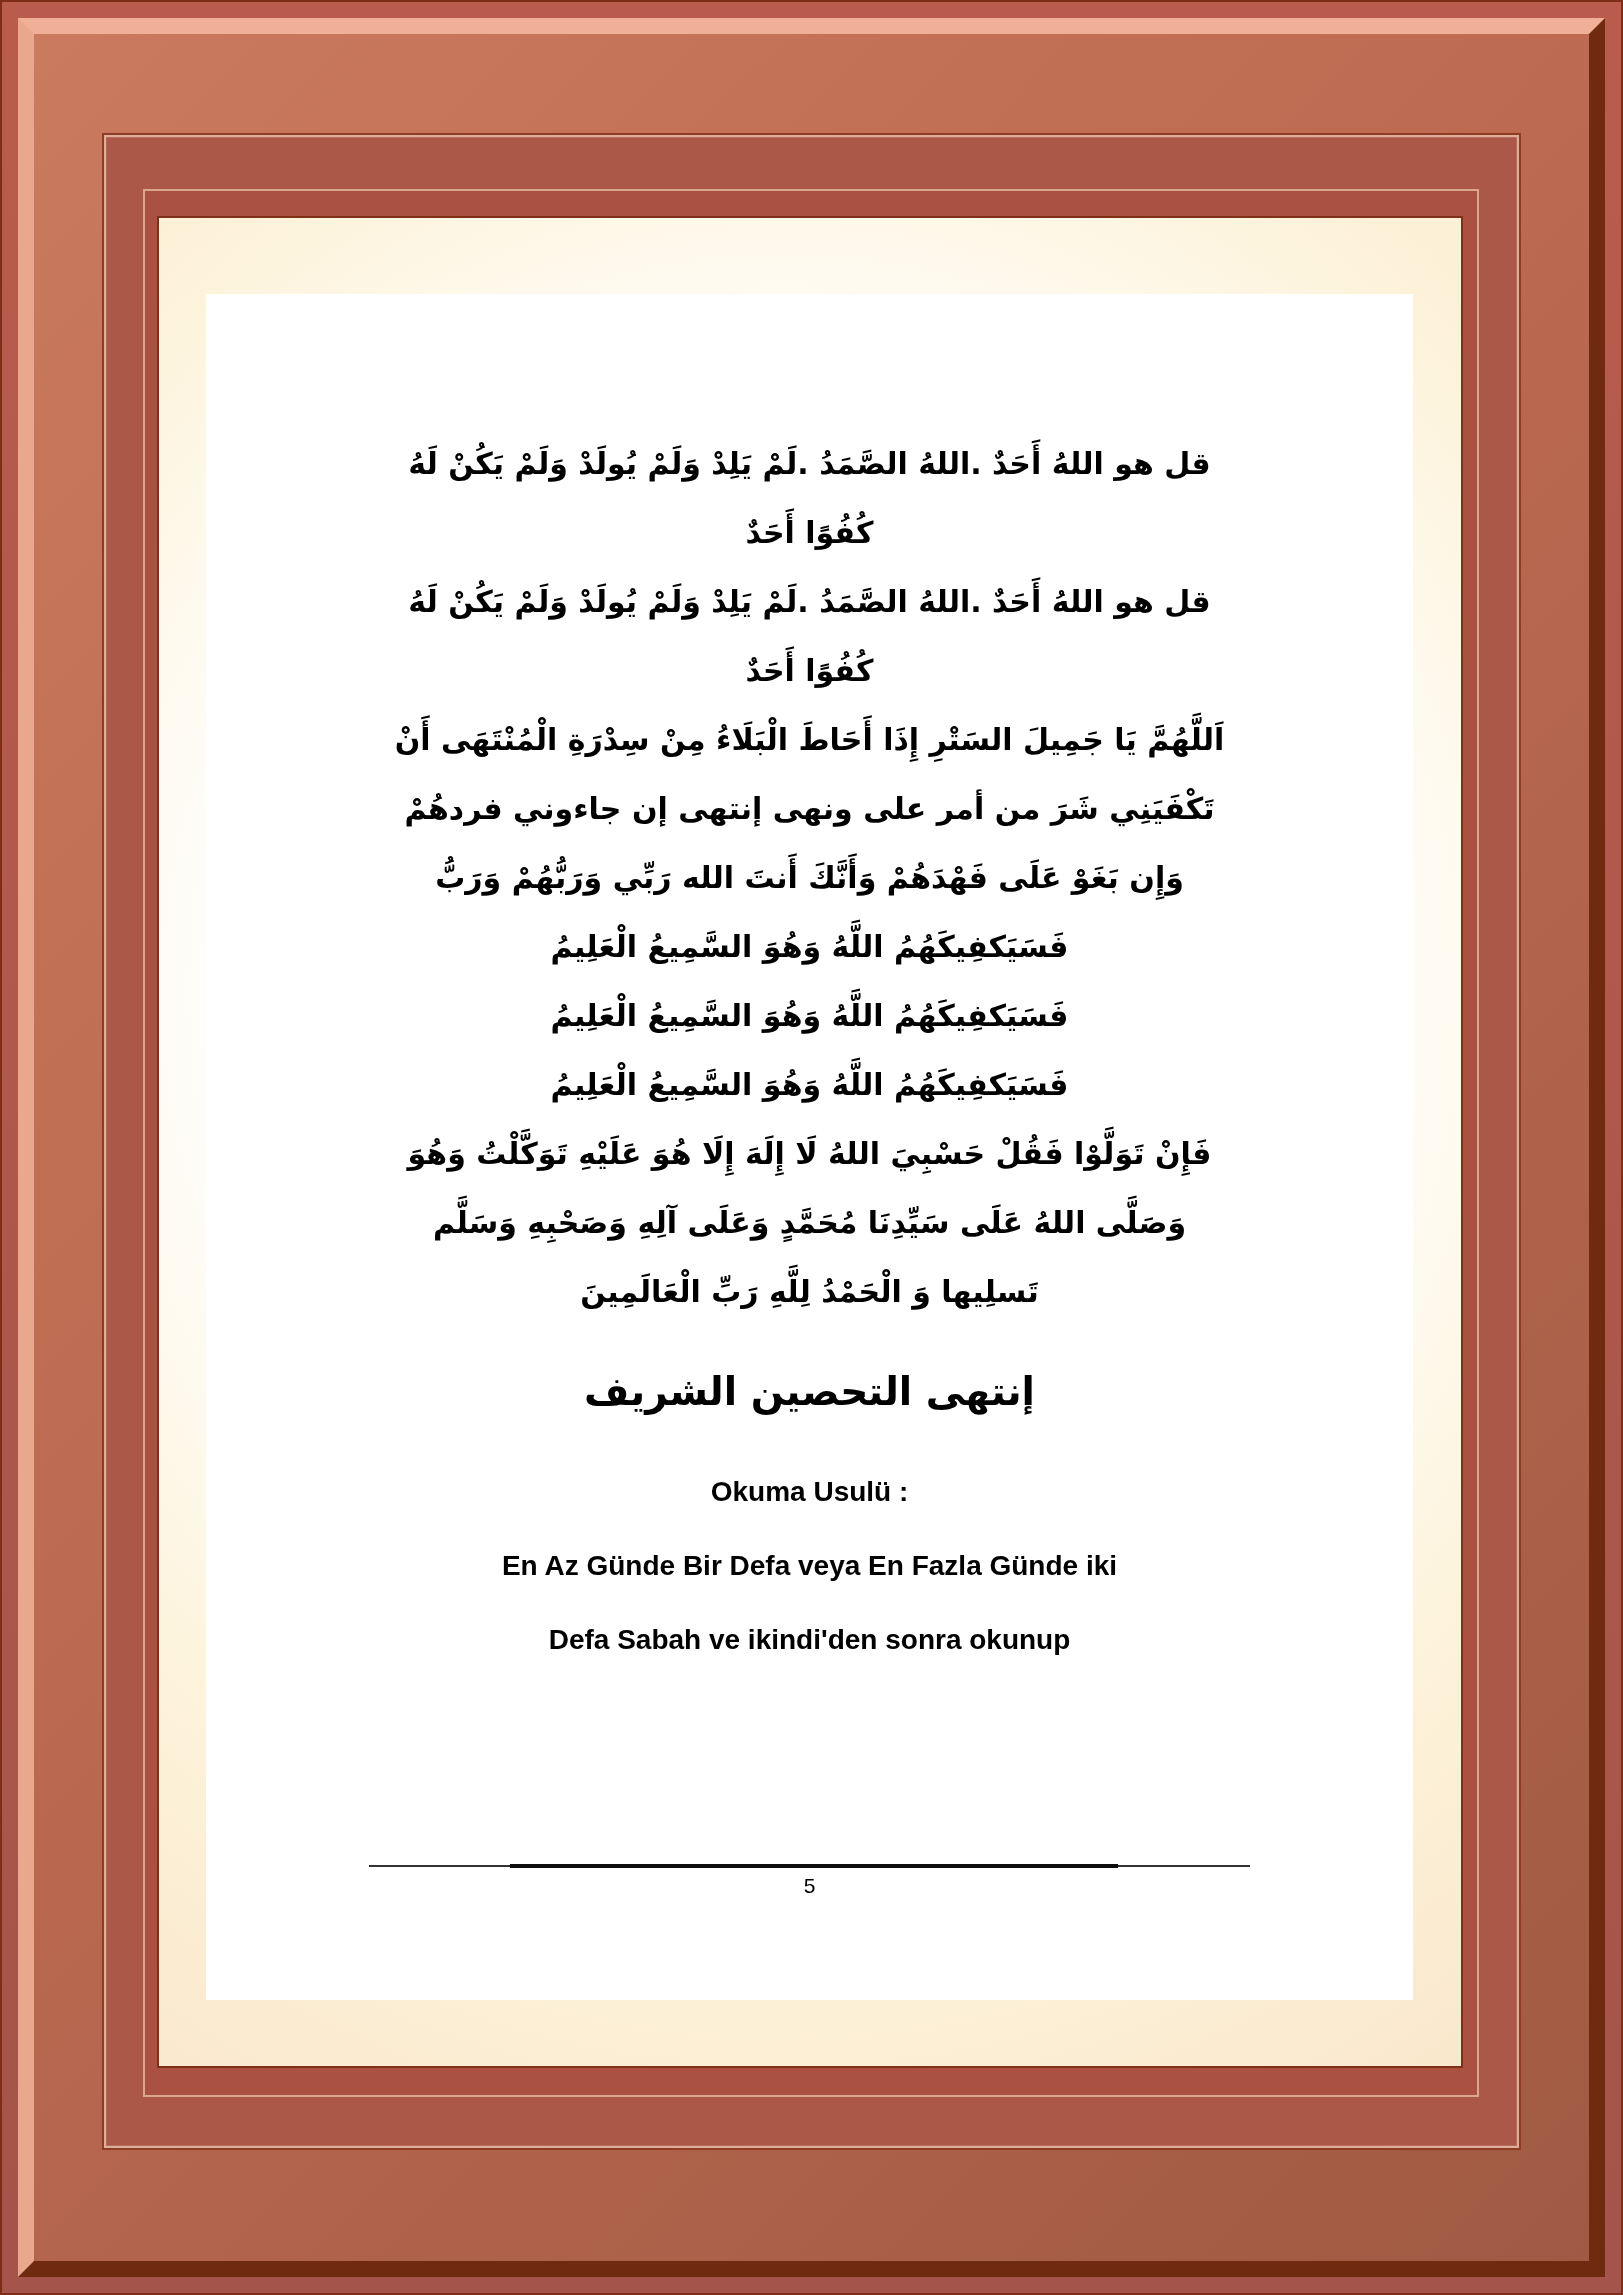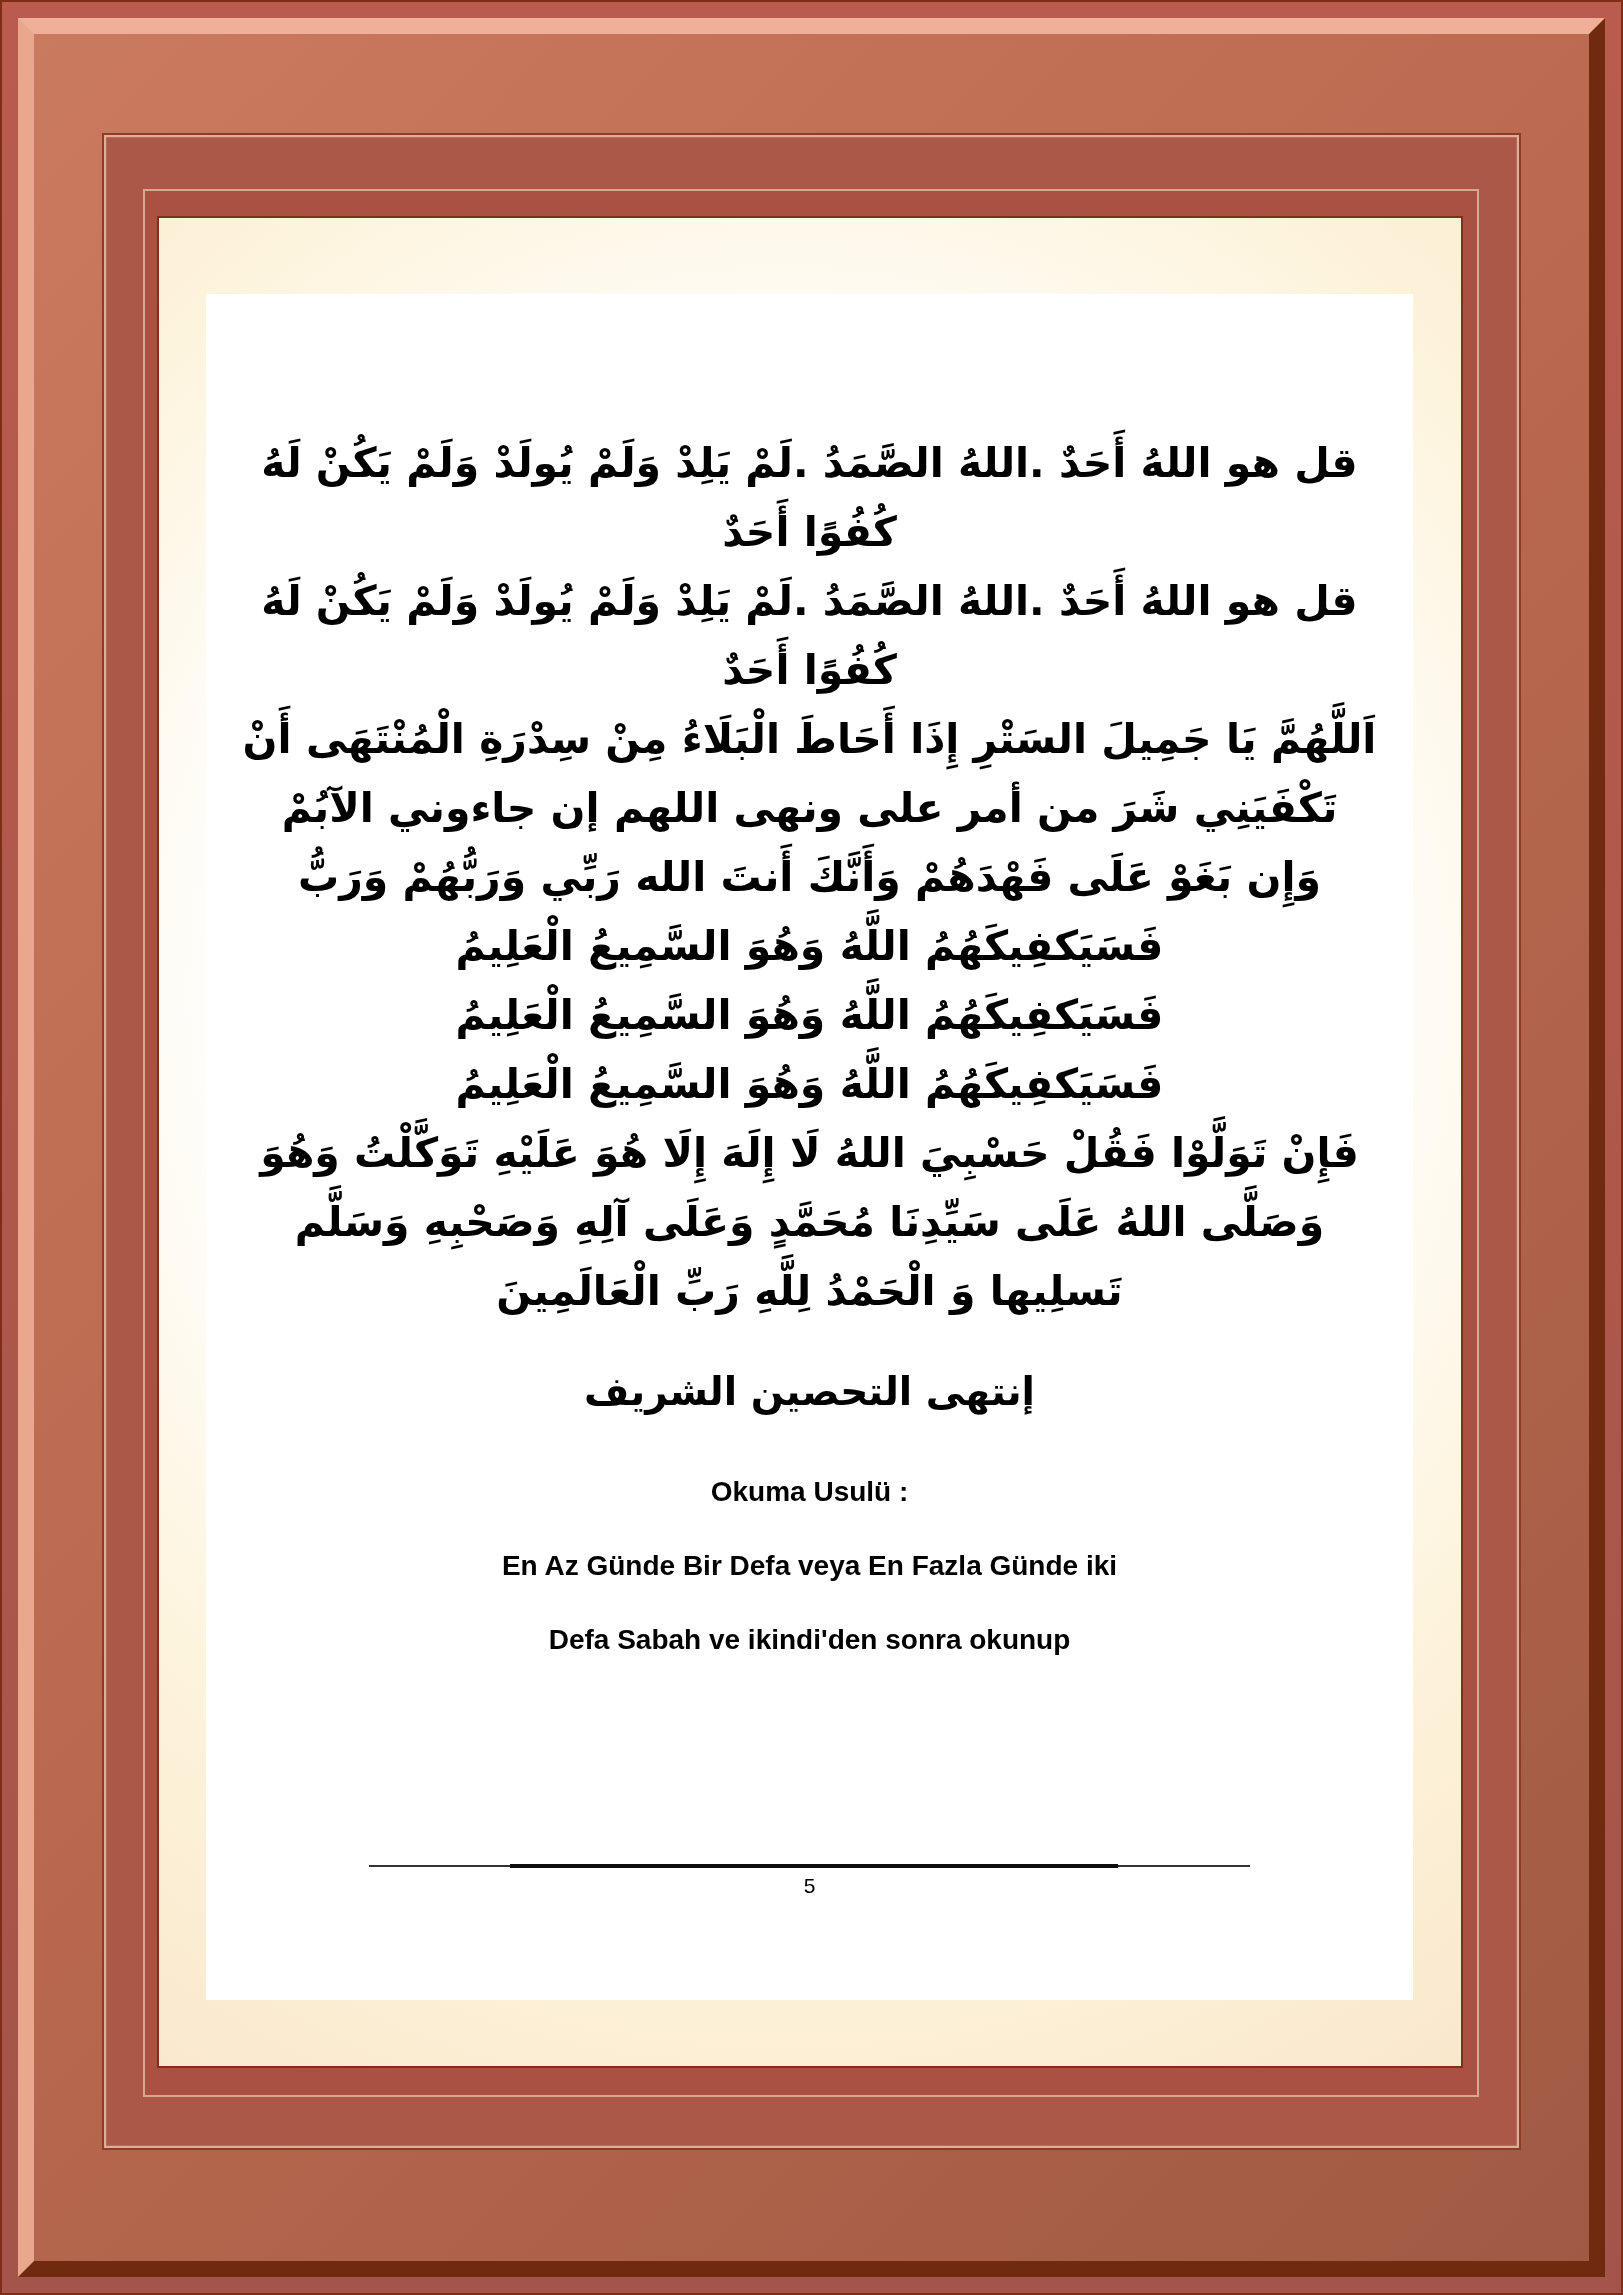--- a/index.html
+++ b/index.html
@@ -17,21 +17,21 @@
   .ringA{left:102px;right:102px;top:133px;bottom:145px;background:var(--ring_band,#ac5848);
          border:2.2px solid #8f3c24;box-shadow:inset 0 0 0 2.2px #dfae9a;}
   .ringB{left:143px;right:144px;top:189px;bottom:198px;background:#aa5142;border:2.2px solid #d9a690;}
   .mat{left:157px;right:160px;top:216px;bottom:227px;border:2.2px solid #7e3018;
        background:radial-gradient(ellipse 115% 85% at 48% 42%,
                   #ffffff 35%, var(--mat_mid,#fdf3da) 60%, var(--mat_edge,#f8e4c8) 88%, #f4dec2 100%);}
   .paper{position:absolute;left:47px;top:76px;right:48px;bottom:66px;background:var(--paper,#ffffff);}
   
   .content{padding-top:135px;text-align:center;color:#000;}
   .ar{direction:rtl;unicode-bidi:isolate;font-family:"DejaVu Sans",sans-serif;font-weight:bold;
-      font-size:41px;line-height:69px;white-space:nowrap;}
+      font-size:30px;line-height:69px;white-space:nowrap;}
   .closing{direction:rtl;unicode-bidi:isolate;font-family:"DejaVu Sans",sans-serif;font-weight:bold;
       font-size:39px;line-height:69px;margin-top:31px;}
   .tr-block{margin-top:29px;}
   .tr{font-family:"Liberation Sans",sans-serif;font-weight:600;font-size:28px;line-height:74px;}
   .footer{position:absolute;left:0;right:0;bottom:102px;}
   .rule{position:relative;width:73%;margin:0 auto;height:1.5px;background:#333;}
   .rule-thick{position:absolute;top:-1.5px;left:16%;width:69%;height:4.4px;background:#0d0d0d;}
   .pagenum{margin-top:7.3px;text-align:center;font-family:"Liberation Sans",sans-serif;
            font-size:21px;font-weight:400;color:#000;}
 </style>
@@ -48,21 +48,21 @@
   <div class="layer ringB"></div>
   <div class="layer mat">
 
     <div class="paper">
       <div class="content">
         <div class="ar">قل هو اللهُ أَحَدٌ .اللهُ الصَّمَدُ .لَمْ يَلِدْ وَلَمْ يُولَدْ وَلَمْ يَكُنْ لَهُ</div>
         <div class="ar">كُفُوًا أَحَدٌ</div>
         <div class="ar">قل هو اللهُ أَحَدٌ .اللهُ الصَّمَدُ .لَمْ يَلِدْ وَلَمْ يُولَدْ وَلَمْ يَكُنْ لَهُ</div>
         <div class="ar">كُفُوًا أَحَدٌ</div>
         <div class="ar">اَللَّهُمَّ يَا جَمِيلَ السَتْرِ إِذَا أَحَاطَ الْبَلَاءُ مِنْ سِدْرَةِ الْمُنْتَهَى أَنْ</div>
-        <div class="ar">تَكْفَيَنِي شَرَ من أمر على ونهى اللهم إن جاءوني الآبُمْ</div>
+        <div class="ar">تَكْفَيَنِي شَرَ من أمر على ونهى إنتهى إن جاءوني فردهُمْ</div>
         <div class="ar">وَإِن بَغَوْ عَلَى فَهْدَهُمْ وَأَنَّكَ أَنتَ الله رَبِّي وَرَبُّهُمْ وَرَبُّ</div>
         <div class="ar">فَسَيَكفِيكَهُمُ اللَّهُ وَهُوَ السَّمِيعُ الْعَلِيمُ</div>
         <div class="ar">فَسَيَكفِيكَهُمُ اللَّهُ وَهُوَ السَّمِيعُ الْعَلِيمُ</div>
         <div class="ar">فَسَيَكفِيكَهُمُ اللَّهُ وَهُوَ السَّمِيعُ الْعَلِيمُ</div>
         <div class="ar">فَإِنْ تَوَلَّوْا فَقُلْ حَسْبِيَ اللهُ لَا إِلَهَ إِلَا هُوَ عَلَيْهِ تَوَكَّلْتُ وَهُوَ</div>
         <div class="ar">وَصَلَّى اللهُ عَلَى سَيِّدِنَا مُحَمَّدٍ وَعَلَى آلِهِ وَصَحْبِهِ وَسَلَّم</div>
         <div class="ar">تَسلِيها وَ الْحَمْدُ لِلَّهِ رَبِّ الْعَالَمِينَ</div>
 
         <div class="closing">إنتهى التحصين الشريف</div>
 

